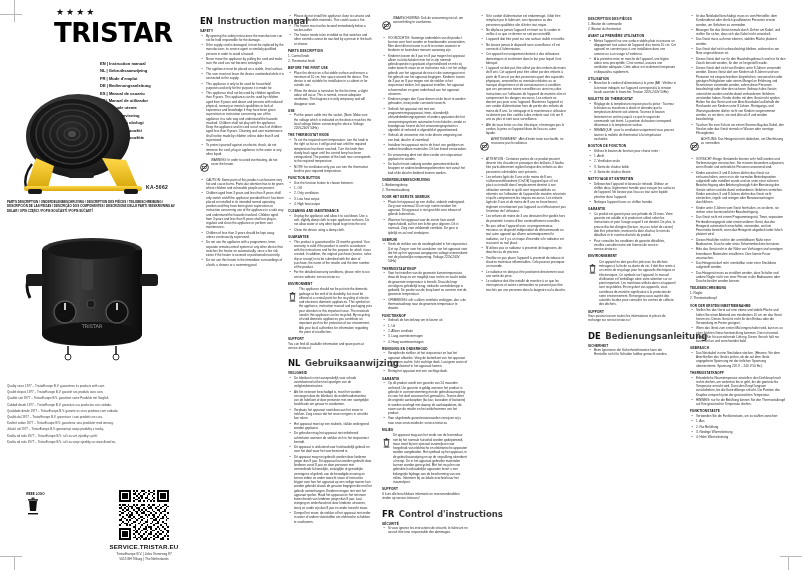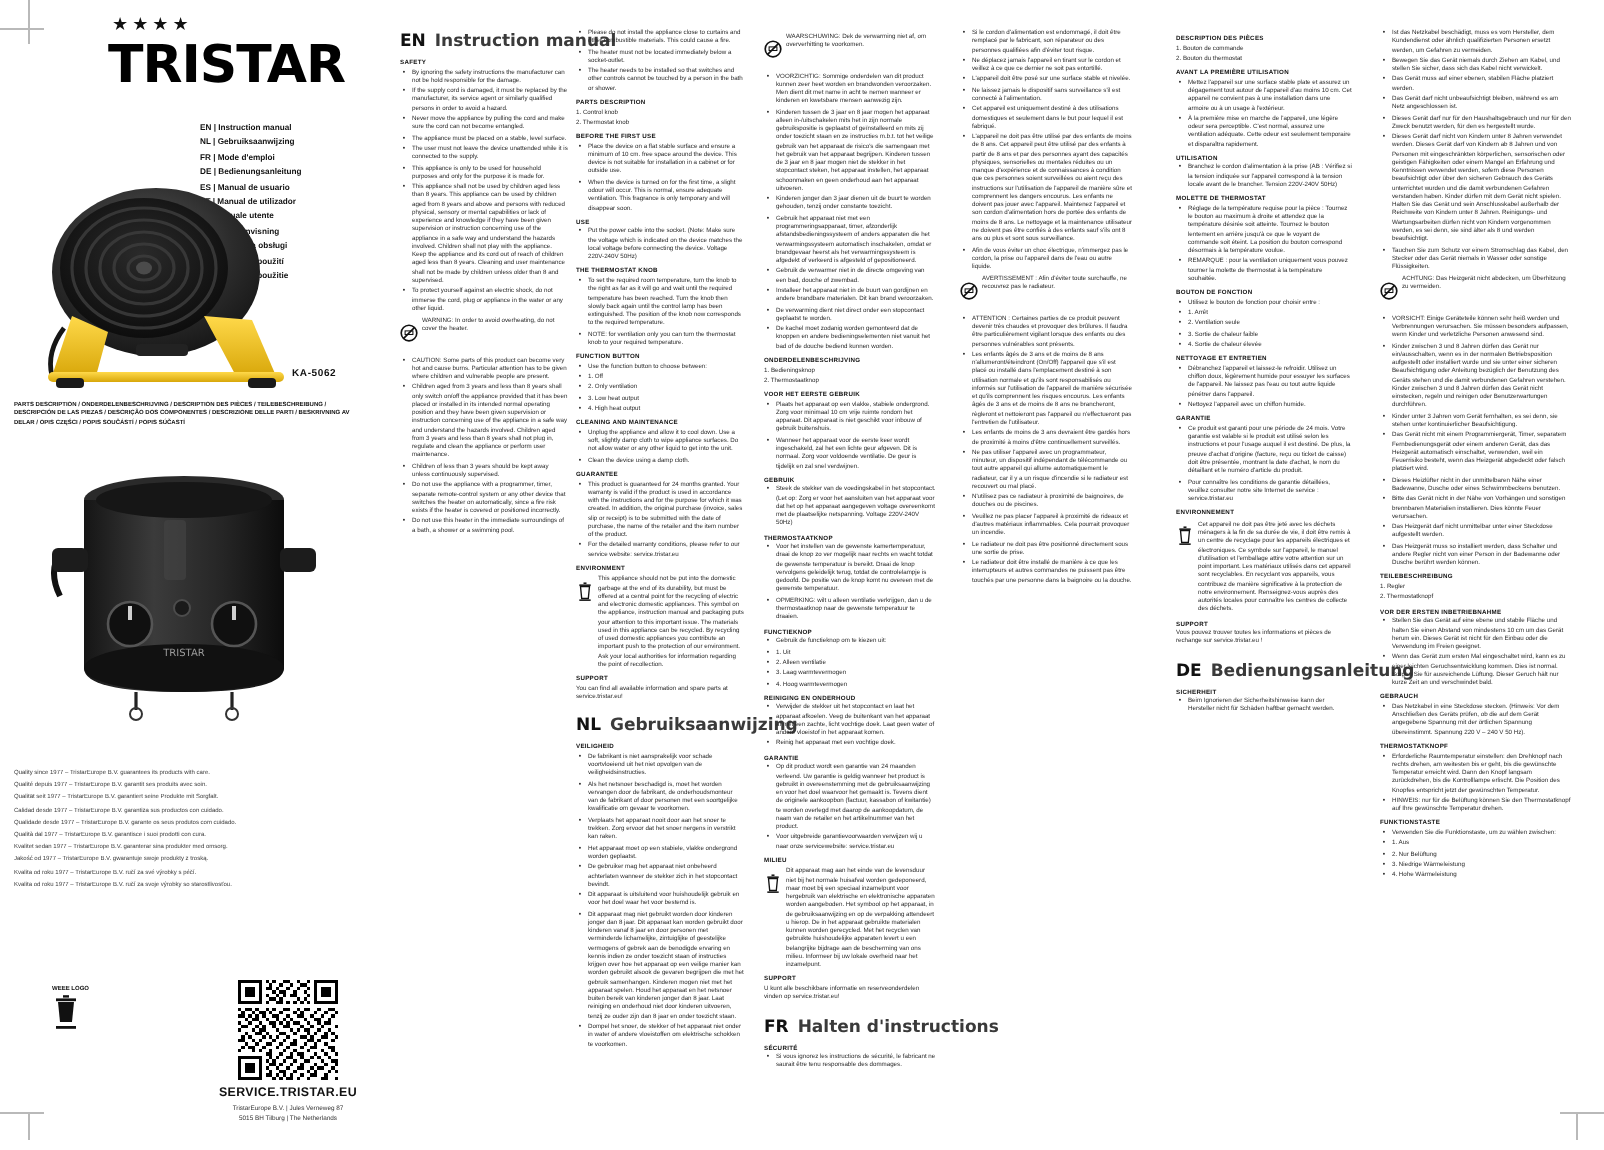--- a/index.html
+++ b/index.html
@@ -594,21 +594,21 @@
             <rect x="2.2" y="12.6" width="7.6" height="1" fill="#111"></rect>
           </svg>
       </span>
       <span class="tx">Dit apparaat mag aan het einde van de levensduur niet bij het normale huisafval worden gedeponeerd, maar moet bij een speciaal inzamelpunt voor hergebruik van elektrische en elektronische apparaten worden aangeboden. Het symbool op het apparaat, in de gebruiksaanwijzing en op de verpakking attendeert u hierop. De in het apparaat gebruikte materialen kunnen worden gerecycled. Met het recyclen van gebruikte huishoudelijke apparaten levert u een belangrijke bijdrage aan de bescherming van ons milieu. Informeer bij uw lokale overheid naar het inzamelpunt.</span>
     </div>
     <div class="sect">Support</div>
     <p class="pl">U kunt alle beschikbare informatie en reserveonderdelen vinden op service.tristar.eu!</p>
 
     <div class="lanhead" style="margin-top:6px;">
       <span class="code">FR</span>
-      <span class="ttl">Halten d'instructions</span>
+      <span class="ttl">Control d'instructions</span>
     </div>
     <div class="sect">SÉCURITÉ</div>
     <ul class="bl">
       <li>Si vous ignorez les instructions de sécurité, le fabricant ne saurait être tenu responsable des dommages.</li>
     </ul>
   </div>
 
   <div class="col c4 w1">
     <ul class="bl">
       <li>Si le cordon d'alimentation est endommagé, il doit être remplacé par le fabricant, son réparateur ou des personnes qualifiées afin d'éviter tout risque.</li>

